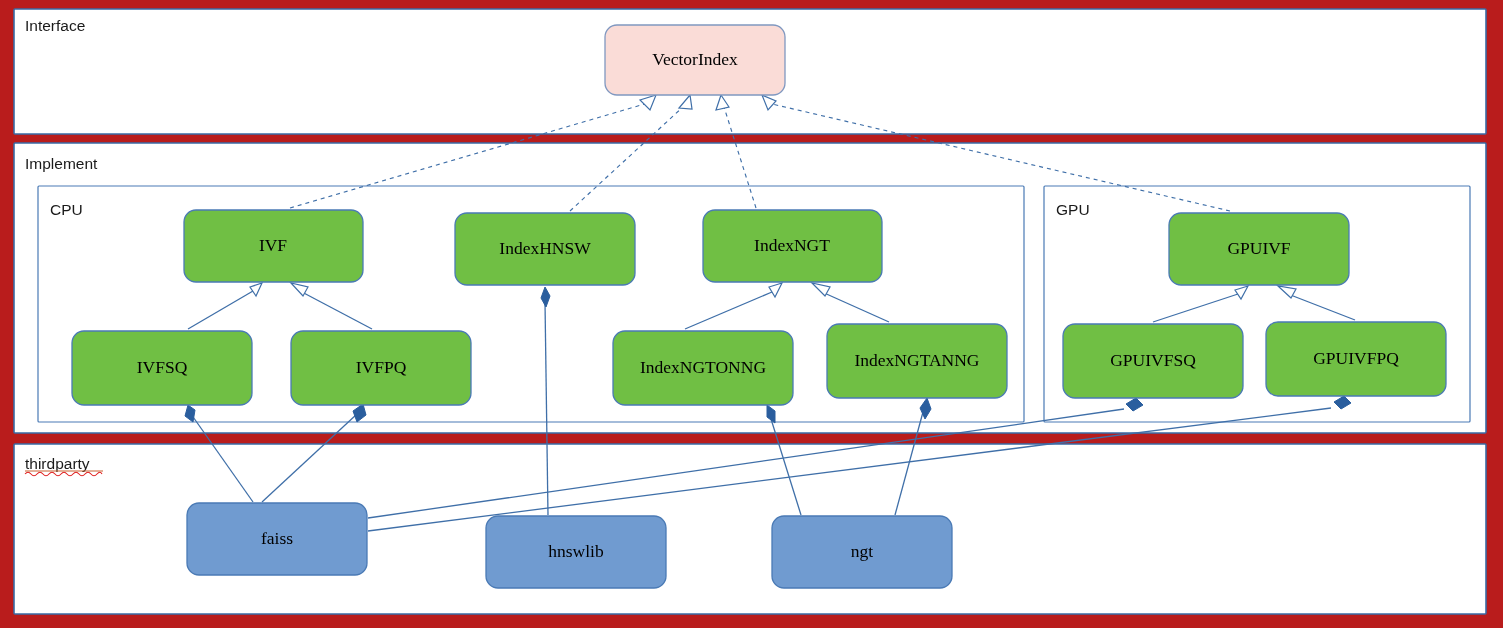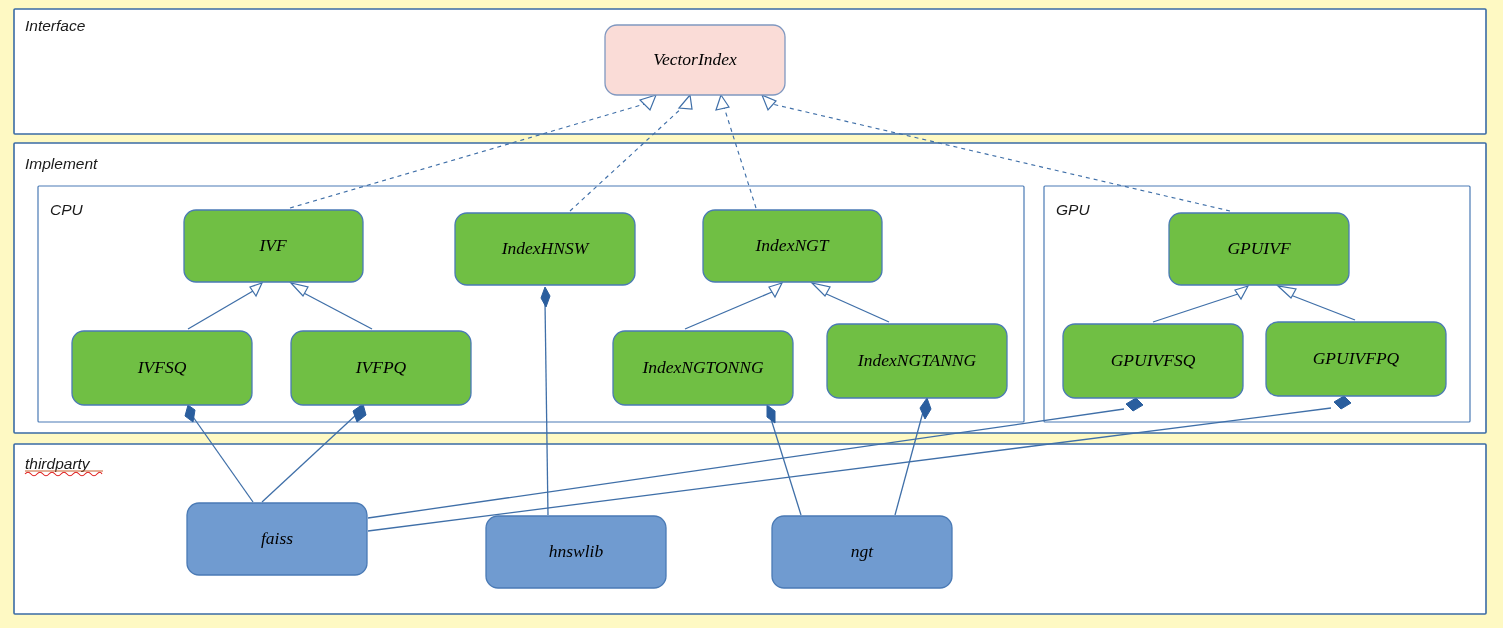--- a/index.html
+++ b/index.html
@@ -8,23 +8,22 @@
     padding: 0;
     background: #ffffff;
   }
   body {
     font-family: "Liberation Sans", sans-serif;
   }
   #canvas {
     position: relative;
     width: 1503px;
     height: 628px;
-    background: #fef9c3;
+    background: #b91c1c;
     overflow: hidden;
-    font-style: italic;
   }
   #diagram-svg {
     position: absolute;
     top: 0;
     left: 0;
     width: 1503px;
     height: 628px;
   }
   .group-frame {
     fill: #ffffff;

